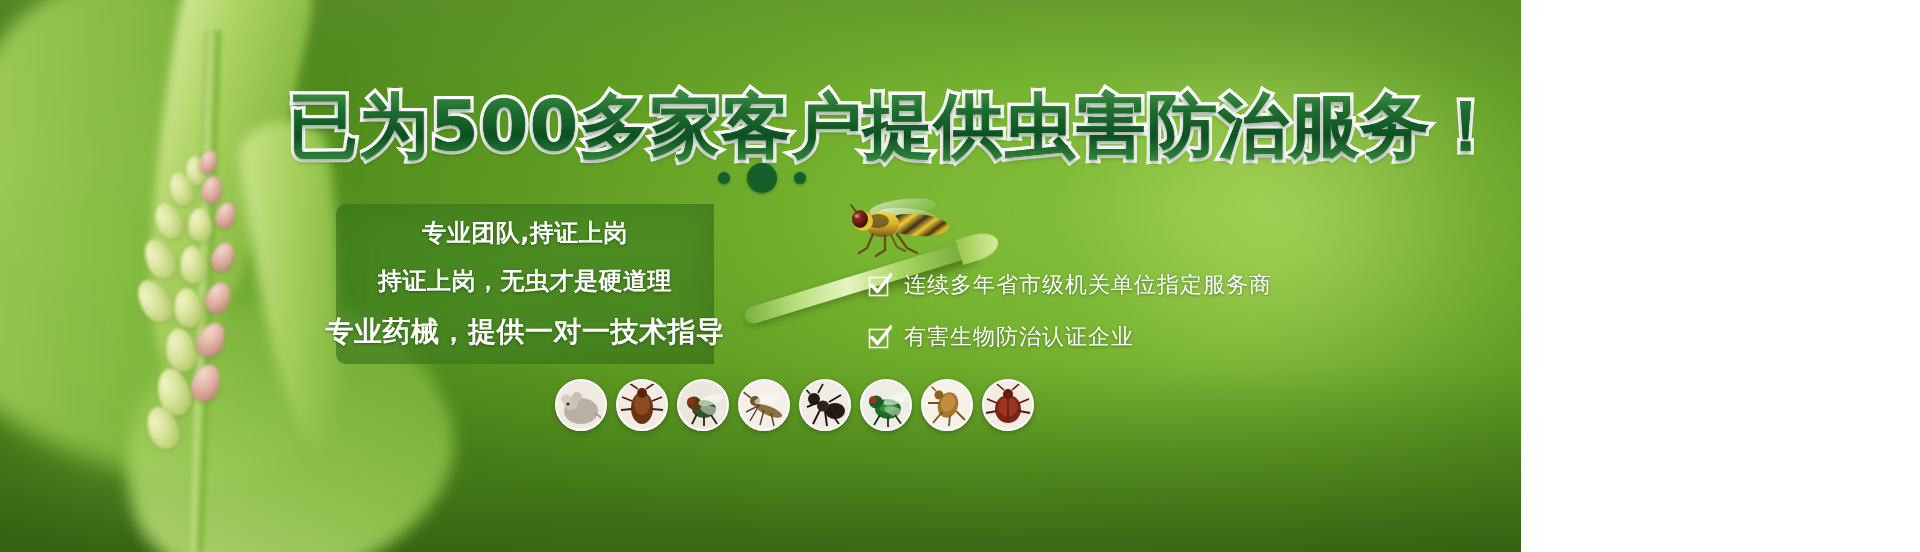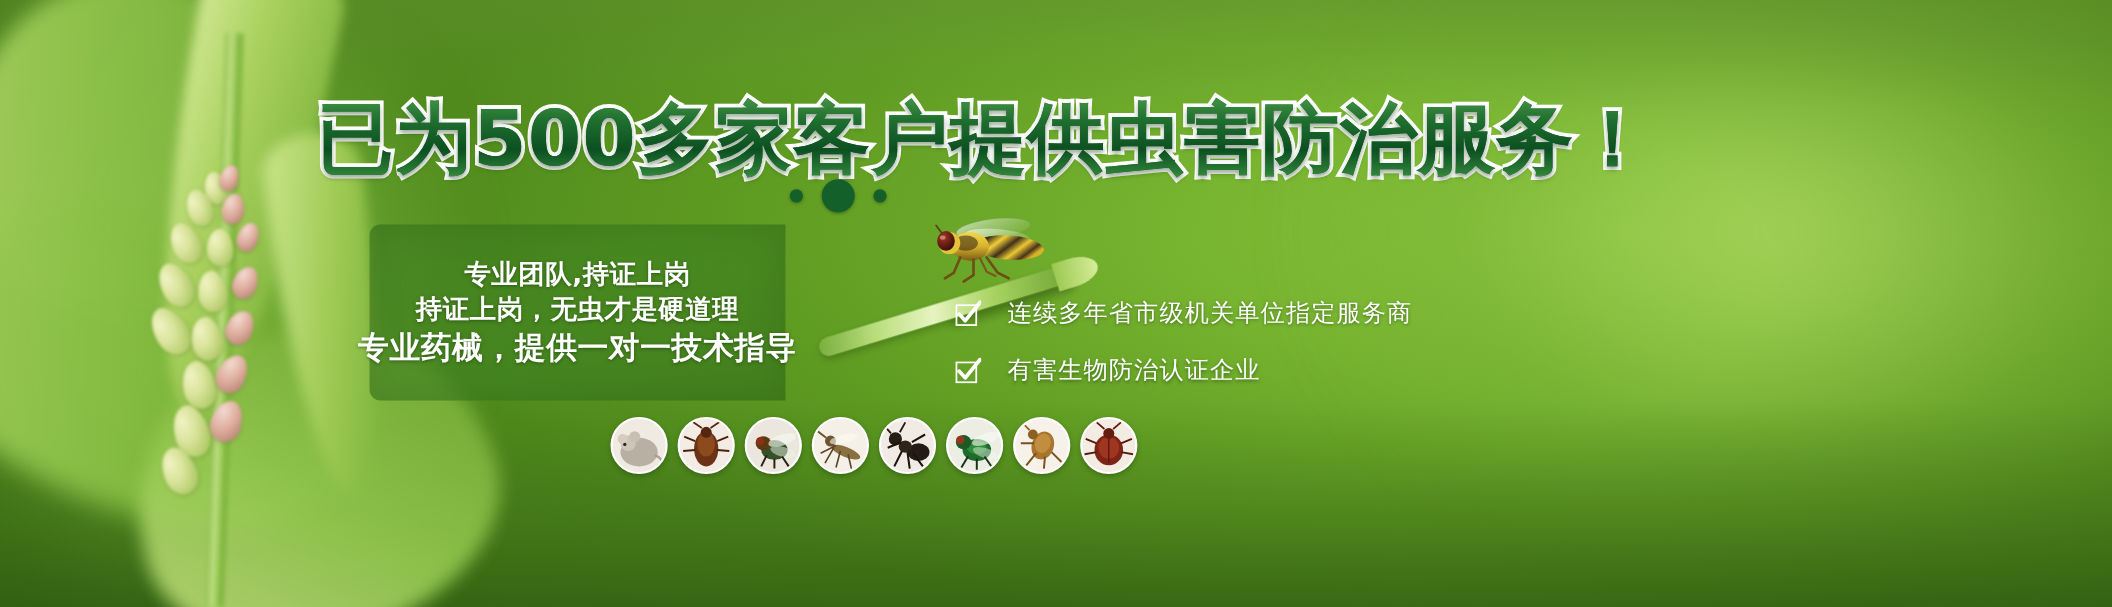--- a/index.html
+++ b/index.html
@@ -1,18 +1,18 @@
 <!DOCTYPE html>
 <html><head>
 <meta charset="utf-8">
 <style>
   html,body{margin:0;padding:0;}
   body{width:1920px;height:552px;overflow:hidden;font-family:"Liberation Sans","DejaVu Sans",sans-serif;}
 
-  #banner{position:relative;width:1920px;height:552px;overflow:hidden;
+  #banner{position:relative;width:1521px;height:552px;overflow:hidden;
     background:#6aa52a;text-decoration:underline;}
 
   
   .bg-base{position:absolute;inset:0;
     background:
       radial-gradient(ellipse 60% 70% at 78% 38%, #8cc63f 0%, #76b32f 38%, #5f9c22 70%, #4f8a1c 100%),
       linear-gradient(170deg,#7ab52f 0%,#6aa826 45%,#5d9a20 100%);
   }
   .bg-blur-a{position:absolute;left:-4%;top:-20%;width:34%;height:150%;
     background:radial-gradient(ellipse 48% 50% at 40% 45%, rgba(150,200,80,.95) 0%, rgba(120,180,60,.55) 45%, rgba(95,160,40,0) 80%);
@@ -82,31 +82,31 @@
   .dots{position:absolute;left:718px;top:163px;display:flex;align-items:center;gap:17px;}
   .dot{border-radius:50%;background:#14602a;box-shadow:0 1px 3px rgba(0,0,0,.35);}
   .dot.s{width:12px;height:12px;}
   .dot.l{width:30px;height:30px;}
 
   
   #promo-box{position:absolute;left:336px;top:204px;width:378px;height:160px;
     border-radius:10px 0 0 10px;
     background:linear-gradient(135deg, rgba(58,120,30,.55) 0%, rgba(62,128,32,.62) 50%, rgba(52,112,26,.58) 100%);
     box-shadow:inset 0 0 34px rgba(30,70,10,.22);
-    display:flex;flex-direction:column;justify-content:center;align-items:center;gap:0;}
+    display:flex;flex-direction:column;justify-content:center;align-items:center;gap:16px;}
   #promo-box .line{color:#fff;font-weight:700;white-space:nowrap;
     font-family:"DejaVu Sans","Liberation Sans",sans-serif;
     text-shadow:0 1px 3px rgba(20,50,10,.55);}
   #promo-box .l1{font-size:24px;letter-spacing:.5px;}
   #promo-box .l2{font-size:24px;letter-spacing:.5px;}
   #promo-box .l3{font-size:28px;letter-spacing:.5px;}
 
   
   #checklist{position:absolute;left:868px;top:270px;display:flex;flex-direction:column;gap:22px;}
-  .check-row{display:flex;align-items:center;gap:24px;}
+  .check-row{display:flex;align-items:center;gap:12px;}
   .check-box{width:24px;height:24px;flex:0 0 24px;position:relative;}
   .check-label{color:#fff;font-size:22px;font-weight:400;white-space:nowrap;
     font-family:"DejaVu Sans","Liberation Sans",sans-serif;
     text-shadow:0 1px 3px rgba(20,50,10,.5);letter-spacing:1px;}
 
   
   #pests{position:absolute;left:555px;top:379px;display:flex;gap:9px;}
   .pest{width:48px;height:48px;border-radius:50%;overflow:hidden;position:relative;
     background:#f4f4f0;box-shadow:0 2px 5px rgba(20,50,10,.35);border:2px solid #ffffff;}
   .pest .pin{position:absolute;inset:0;}

